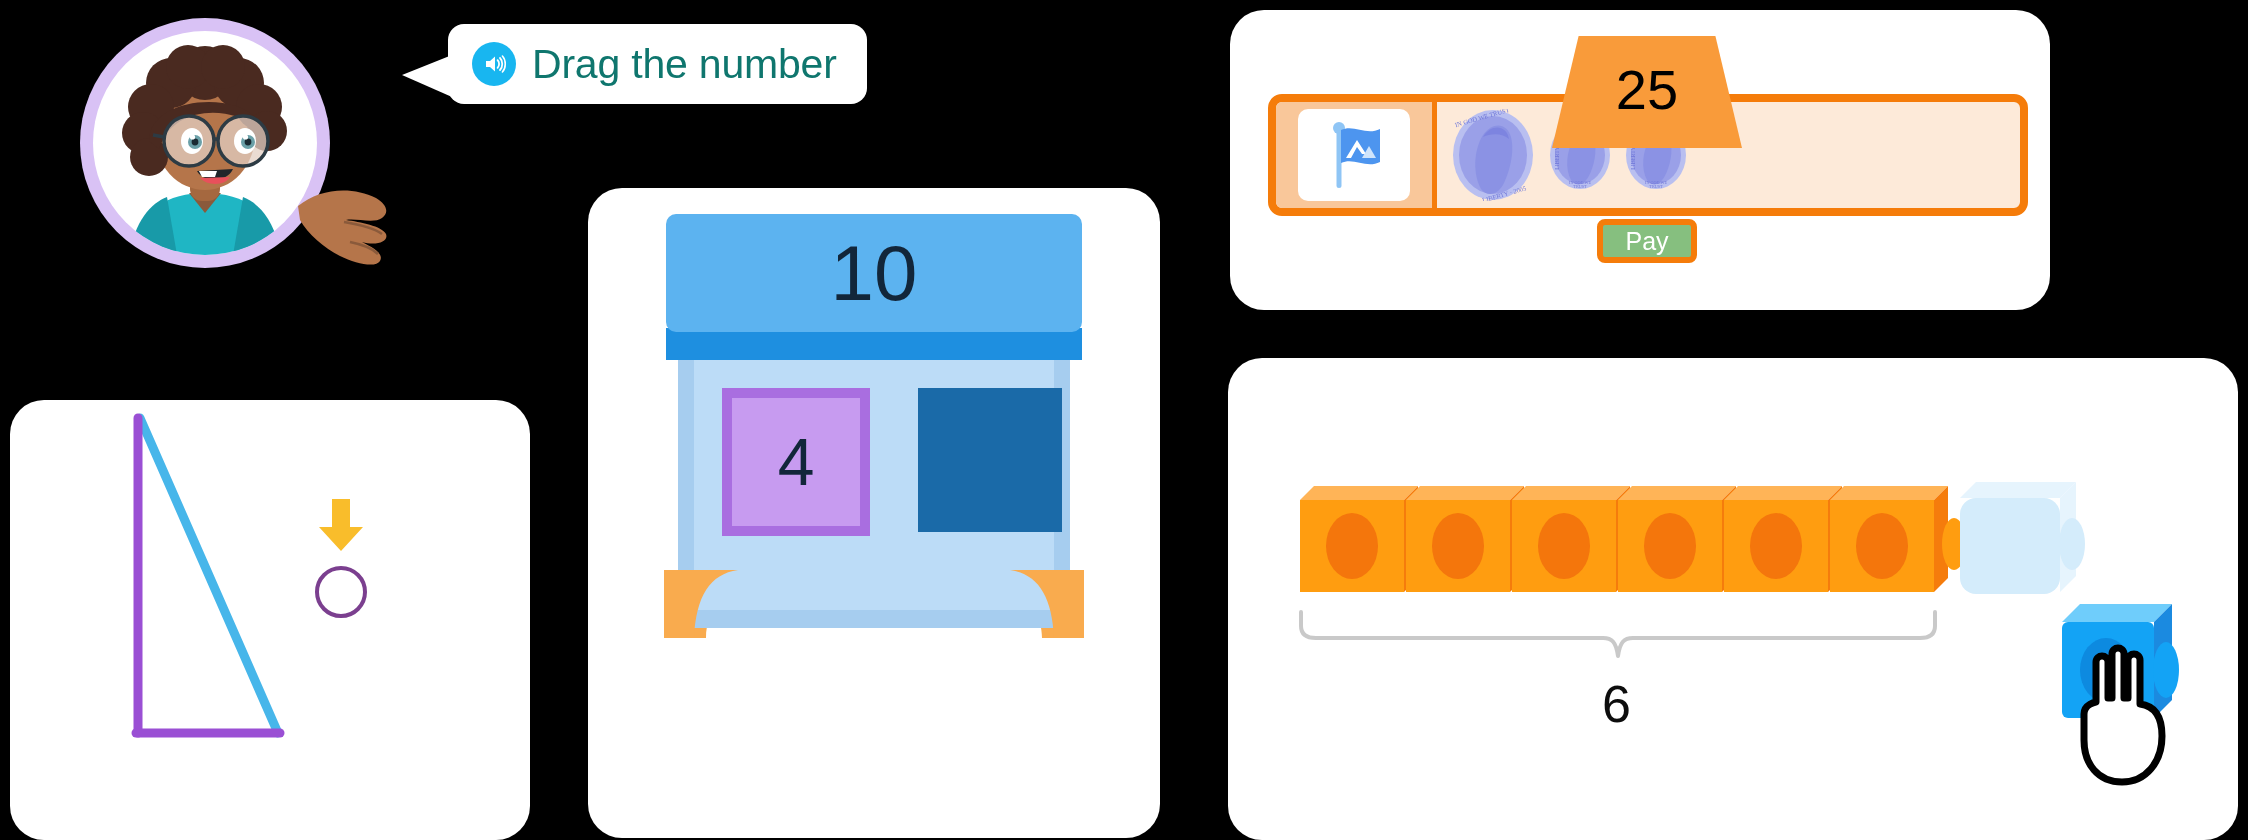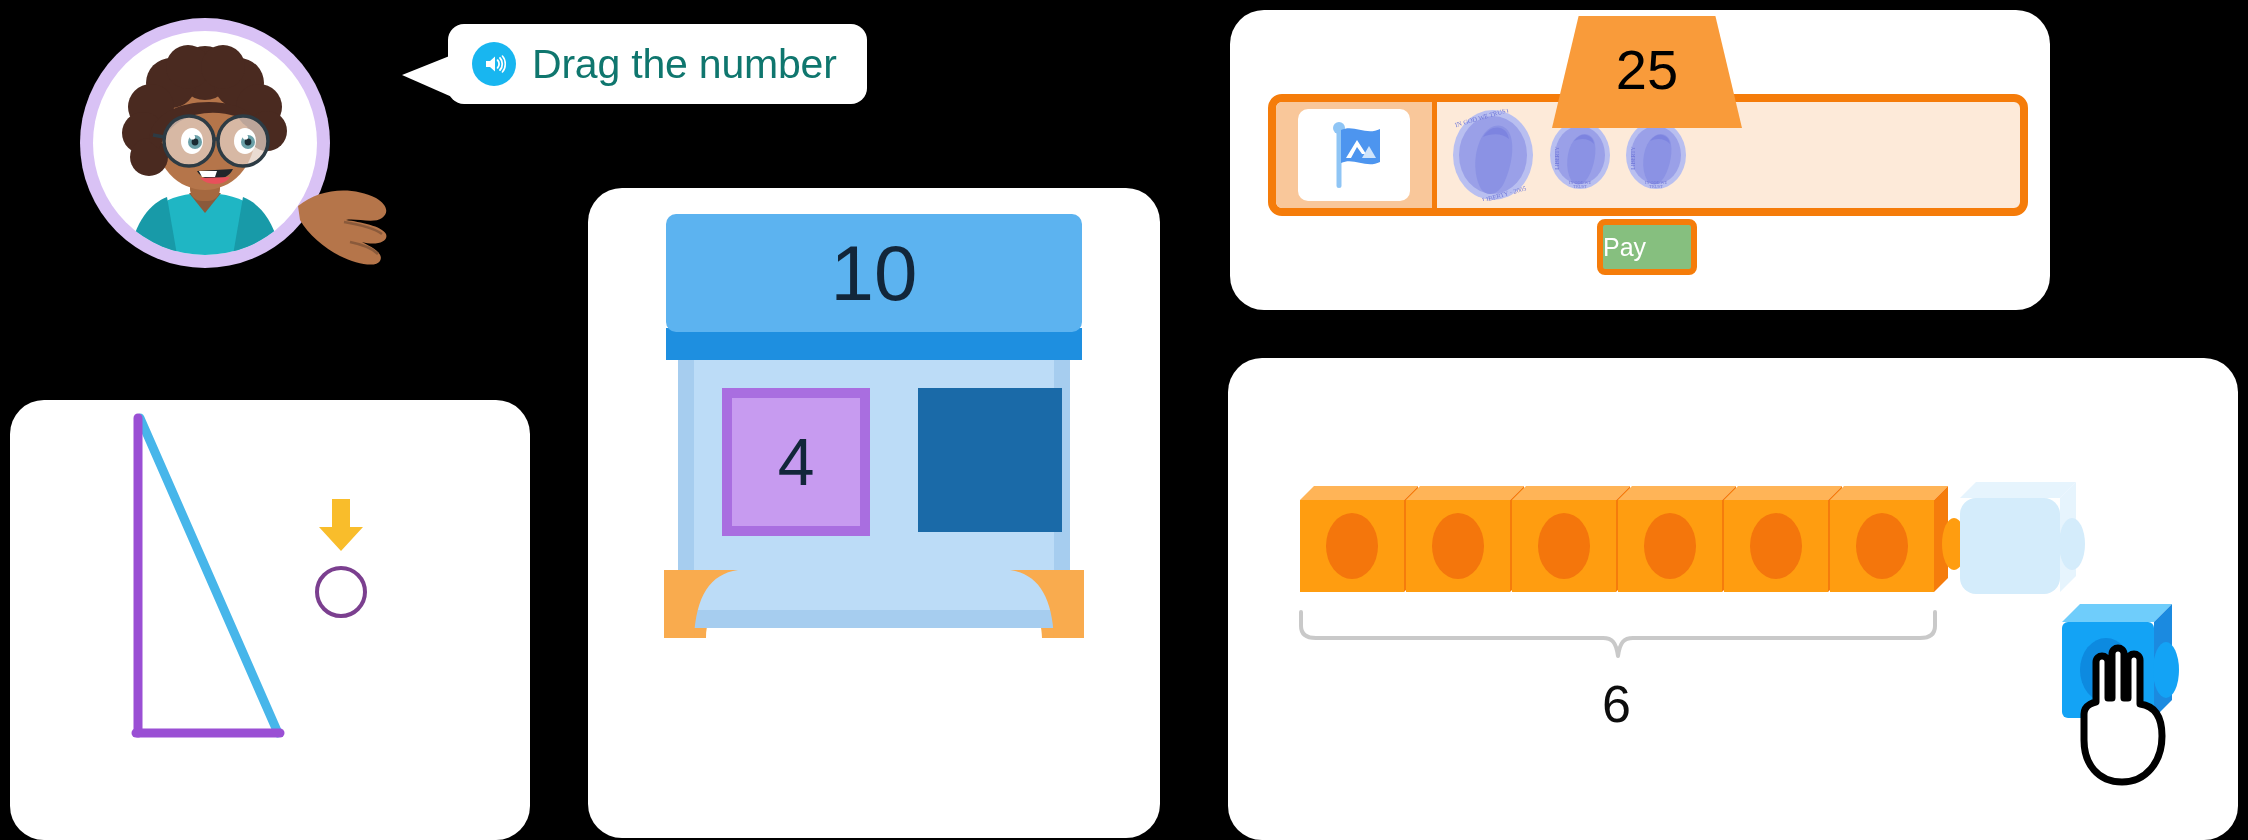--- a/index.html
+++ b/index.html
@@ -125,44 +125,44 @@
   }
   #coin-row {
     flex: 1;
     display: flex;
     align-items: center;
     padding-left: 14px;
     gap: 14px;
   }
   #price-badge {
     position: absolute;
-    left: 1552px; top: 16px;
+    left: 1552px; top: 36px;
     width: 190px; height: 112px;
     background: #f99b3a;
     clip-path: polygon(14% 0%, 86% 0%, 100% 100%, 0% 100%);
     display: flex;
     align-items: center;
     justify-content: center;
     z-index: 5;
   }
   #price-badge span {
     font-size: 56px;
     color: #000000;
     line-height: 1;
     padding-bottom: 4px;
   }
   #pay-button {
     position: absolute;
     left: 1597px; top: 219px;
-    width: 100px; height: 56px;
+    width: 100px; height: 44px;
     background: #86bf7f;
     border: 6px solid #f57c0a;
     border-radius: 8px;
     box-sizing: border-box;
-    display: flex; align-items: center; 
+    display: flex; align-items: center; justify-content: center;
     z-index: 6;
   }
   #pay-button span {
     color: #ffffff;
     font-size: 25px;
   }
 
   
   #cubes-card { left: 1228px; top: 358px; width: 1010px; height: 482px; }
   #cubes-row {

